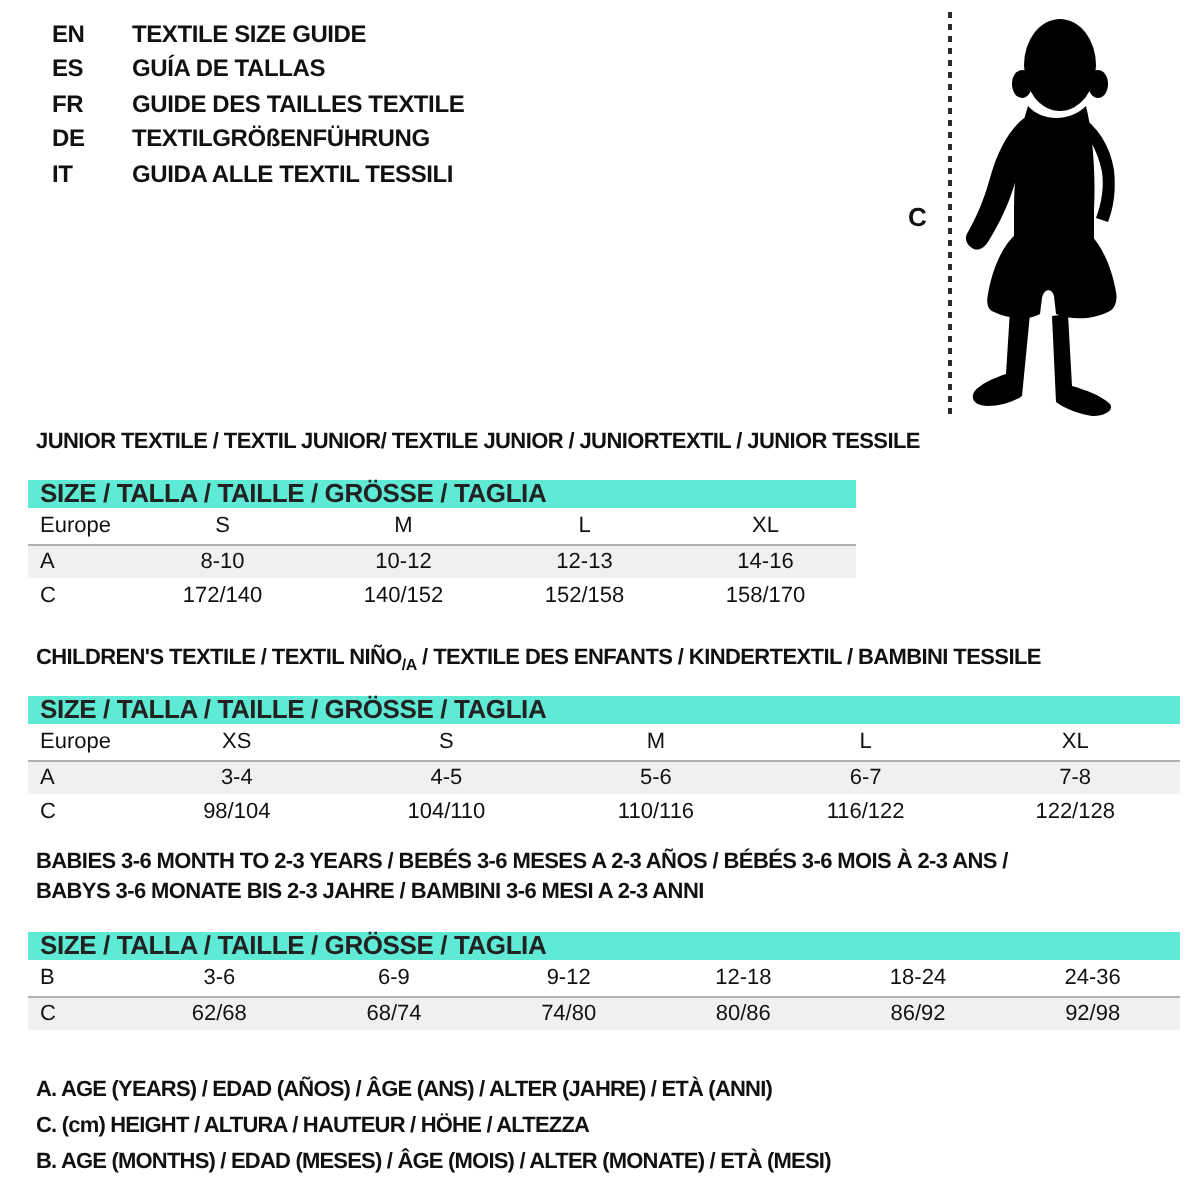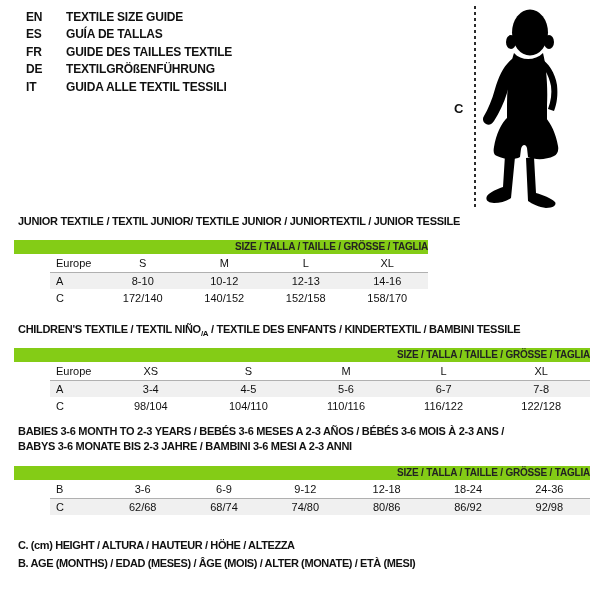--- a/index.html
+++ b/index.html
@@ -29,25 +29,25 @@
   .title-children { top:323px; }
   .title-babies { top:424px; line-height:15px; }
   .sub-a { font-size:8px; vertical-align:sub; }
 
   
   .size-table { position:absolute; left:14px; }
   .tbl-junior { top:240px; width:414px; }
   .tbl-children { top:348px; width:576px; }
   .tbl-babies { top:466px; width:576px; }
   .size-bar {
-    height:14px; background:#84cc16; color:#222;
-    font-weight:bold; font-size:10px; line-height:14px;
-    padding-left:6px; letter-spacing:-0.2px; box-sizing:border-box;text-align:right;
+    height:14px; background:#5eead4; color:#222;
+    font-weight:bold; font-size:13px; line-height:14px;
+    padding-left:6px; letter-spacing:-0.2px; box-sizing:border-box;
   }
-  .t-row { display:grid; height:17.5px; align-items:center; font-size:11px; box-sizing:border-box;margin-left:36px; }
+  .t-row { display:grid; height:17.5px; align-items:center; font-size:11px; box-sizing:border-box; }
   .cols5 { grid-template-columns:52px repeat(4,1fr); }
   .cols6 { grid-template-columns:52px repeat(5,1fr); }
   .cols7 { grid-template-columns:52px repeat(6,1fr); }
   .cell { text-align:center; white-space:nowrap; }
   .cell.label { text-align:left; padding-left:6px; }
   .shaded { background:#f0f0f0; border-top:1px solid #b0b0b0; }
 
   
   .footnotes { position:absolute; left:18px; top:536px; font-weight:bold; font-size:11px; letter-spacing:-0.4px; line-height:18.2px; white-space:nowrap; }
 </style>
@@ -170,17 +170,18 @@
       <span class="cell">62/68</span>
       <span class="cell">68/74</span>
       <span class="cell">74/80</span>
       <span class="cell">80/86</span>
       <span class="cell">86/92</span>
       <span class="cell">92/98</span>
     </div>
   </div>
 
   <div class="footnotes">
+    <div>A. AGE (YEARS) / EDAD (AÑOS) / ÂGE (ANS) / ALTER (JAHRE) / ETÀ (ANNI)</div>
     <div>C. (cm) HEIGHT / ALTURA / HAUTEUR / HÖHE / ALTEZZA</div>
     <div>B. AGE (MONTHS) / EDAD (MESES) / ÂGE (MOIS) / ALTER (MONATE) / ETÀ (MESI)</div>
   </div>
 
 </div>
 
 </body></html>

